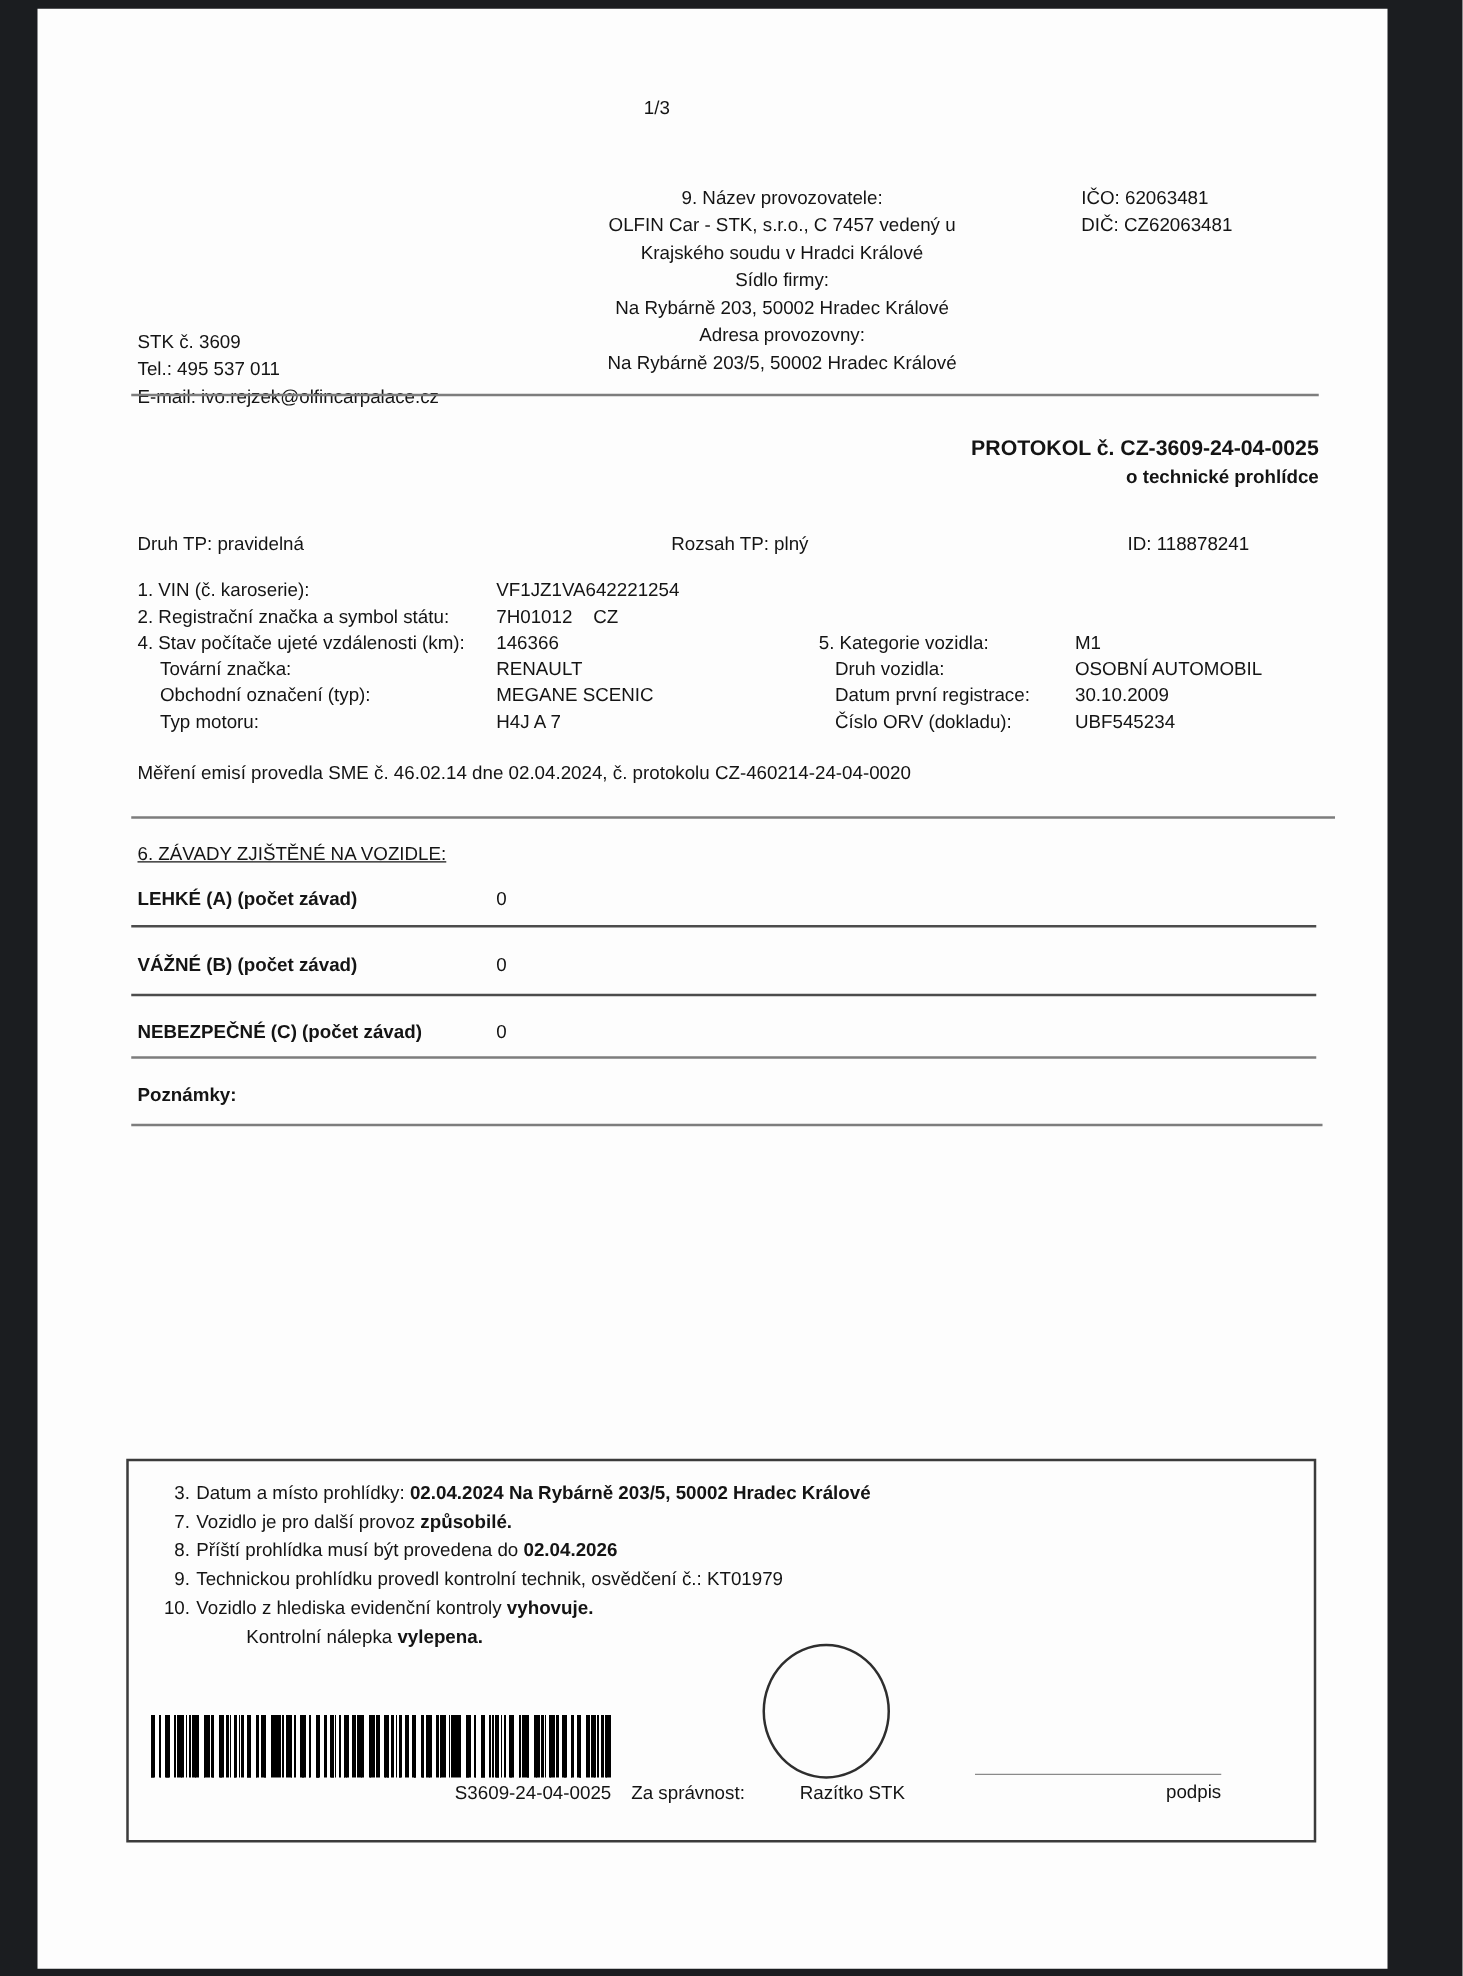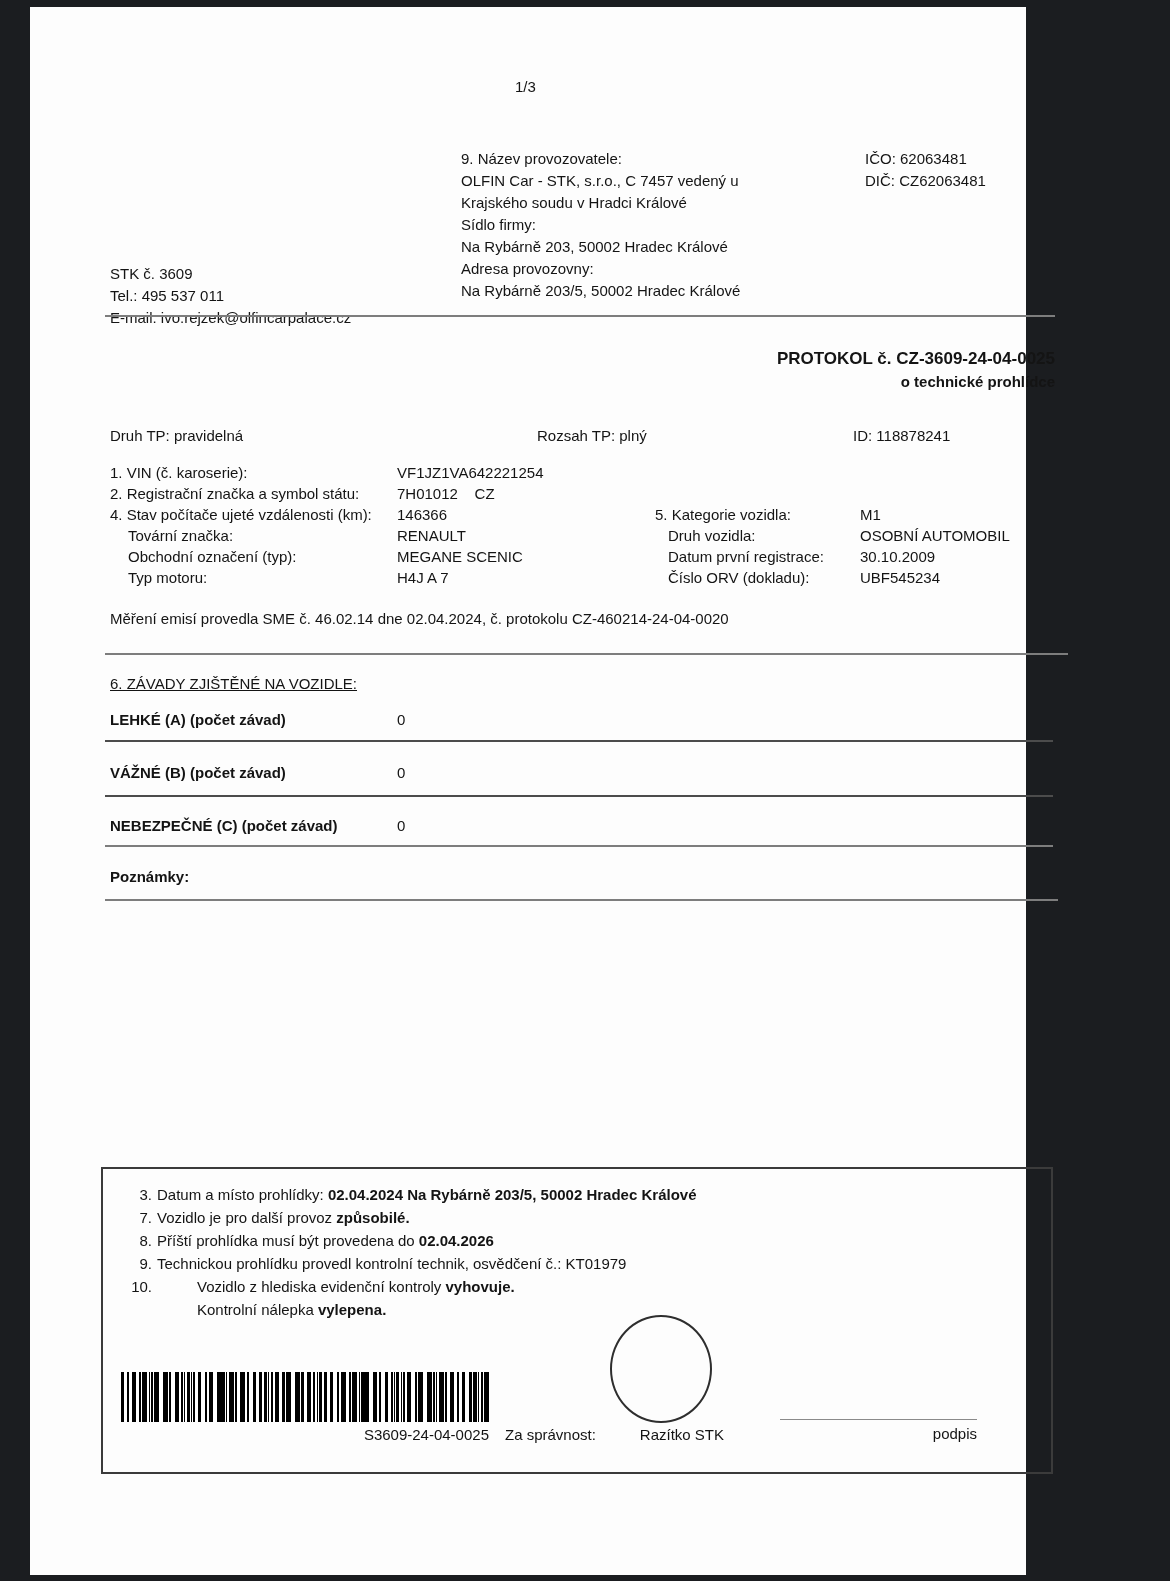--- a/index.html
+++ b/index.html
@@ -5,21 +5,21 @@
   html,body{margin:0;padding:0;}
   body{
     width:1170px;height:1581px;
     background:#1b1d20;
     font-family:"Liberation Sans", sans-serif;
     color:#141414;
     position:relative;
     overflow:hidden;
   }
   .page{
-    position:absolute;left:30px;top:7px;width:996px;height:1568px;
+    position:absolute;left:30px;top:7px;width:1080px;height:1568px;
     background:#fdfdfd;
   }
   .abs{position:absolute;}
   .t{font-size:15px;line-height:22px;white-space:nowrap;}
   .t21{font-size:15px;line-height:21px;white-space:nowrap;}
   .b{font-weight:bold;}
   .hline{position:absolute;height:2px;background:#7d7d7d;}
   .hline.dark{background:#4c4c4c;}
   .vrow{position:absolute;height:21px;font-size:15px;line-height:21px;white-space:nowrap;}
   .vrow .val{position:absolute;top:0;white-space:pre;}
@@ -55,21 +55,21 @@
 <div class="page">
 
   <div class="abs t" style="left:485px;top:69px;">1/3</div>
 
   <div class="abs" style="left:80px;top:228px;margin-top:28px;">
     <div class="t">STK č. 3609</div>
     <div class="t">Tel.: 495 537 011</div>
     <div class="t">E-mail: ivo.rejzek@olfincarpalace.cz</div>
   </div>
 
-  <div class="abs" style="left:431px;top:141px;">
+  <div class="abs" style="left:456px;top:141px;text-align:center;">
     <div class="t">9. Název provozovatele:</div>
     <div class="t">OLFIN Car - STK, s.r.o., C 7457 vedený u</div>
     <div class="t">Krajského soudu v Hradci Králové</div>
     <div class="t">Sídlo firmy:</div>
     <div class="t">Na Rybárně 203, 50002 Hradec Králové</div>
     <div class="t">Adresa provozovny:</div>
     <div class="t">Na Rybárně 203/5, 50002 Hradec Králové</div>
   </div>
 
   <div class="abs" style="left:835px;top:141px;">
@@ -77,21 +77,21 @@
     <div class="t">DIČ: CZ62063481</div>
   </div>
 
   <div class="hline" style="left:75px;top:308px;width:950px;"></div>
 
   <div class="abs center b" style="left:75px;top:340px;width:950px;font-size:17px;line-height:23px;">PROTOKOL č. CZ-3609-24-04-0025</div>
   <div class="abs center b" style="left:75px;top:364px;width:950px;font-size:15px;line-height:21px;">o technické prohlídce</div>
 
   <div class="abs t21" style="left:80px;top:418px;">Druh TP: pravidelná</div>
   <div class="abs t21" style="left:507px;top:418px;">Rozsah TP: plný</div>
-  <div class="abs t21" style="left:823px;top:418px;">ID: 118878241</div>
+  <div class="abs t21" style="left:872px;top:418px;">ID: 118878241</div>
 
   <div class="vrow" style="left:80px;top:455px;width:620px;">
     <span>1. VIN (č. karoserie):</span>
     <span class="val" style="left:287px;">VF1JZ1VA642221254</span>
   </div>
   <div class="vrow" style="left:80px;top:476px;width:620px;">
     <span>2. Registrační značka a symbol státu:</span>
     <span class="val" style="left:287px;">7H01012    CZ</span>
   </div>
   <div class="vrow" style="left:80px;top:497px;width:620px;">
@@ -166,21 +166,21 @@
     <span class="btxt"><span>Vozidlo je pro další provoz </span><span class="b">způsobilé.</span></span>
   </div>
   <div class="bline" style="top:1222px;">
     <span class="bnum">8.</span>
     <span class="btxt"><span>Příští prohlídka musí být provedena do </span><span class="b">02.04.2026</span></span>
   </div>
   <div class="bline" style="top:1245px;">
     <span class="bnum">9.</span>
     <span class="btxt"><span>Technickou prohlídku provedl kontrolní technik, osvědčení č.: KT01979</span><span class="b"></span></span>
   </div>
-  <div class="bline" style="top:1268px;gap:40px;">
+  <div class="bline" style="top:1268px;">
     <span class="bnum">10.</span>
     <span class="btxt"><span>Vozidlo z hlediska evidenční kontroly </span><span class="b">vyhovuje.</span></span>
   </div>
   <div class="bline" style="top:1291px;gap:40px;">
     <span class="bnum"></span>
     <span class="btxt"><span>Kontrolní nálepka </span><span class="b">vylepena.</span></span>
   </div>
 
   <div class="barcode"></div>
   <div class="abs center t21" style="left:91px;top:1417px;width:368px;">S3609-24-04-0025</div>

